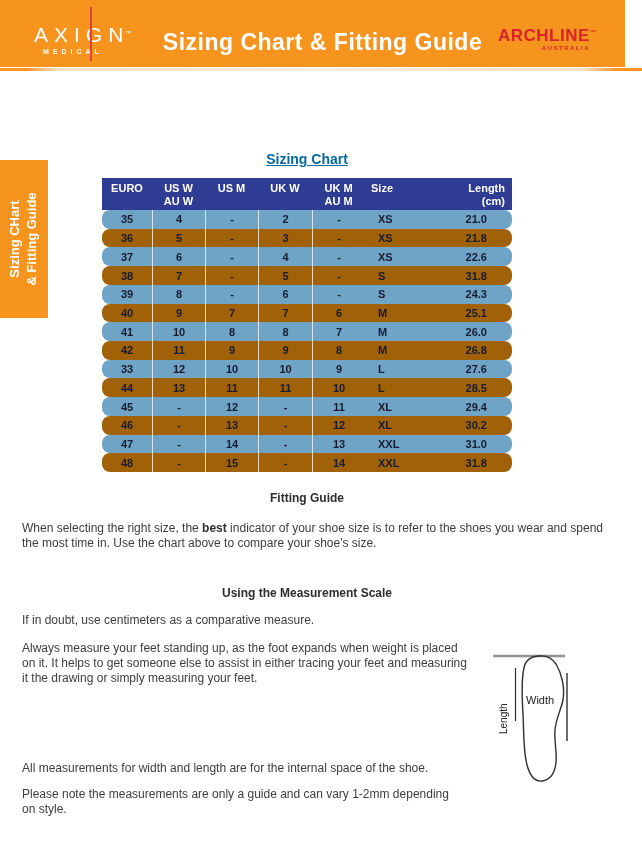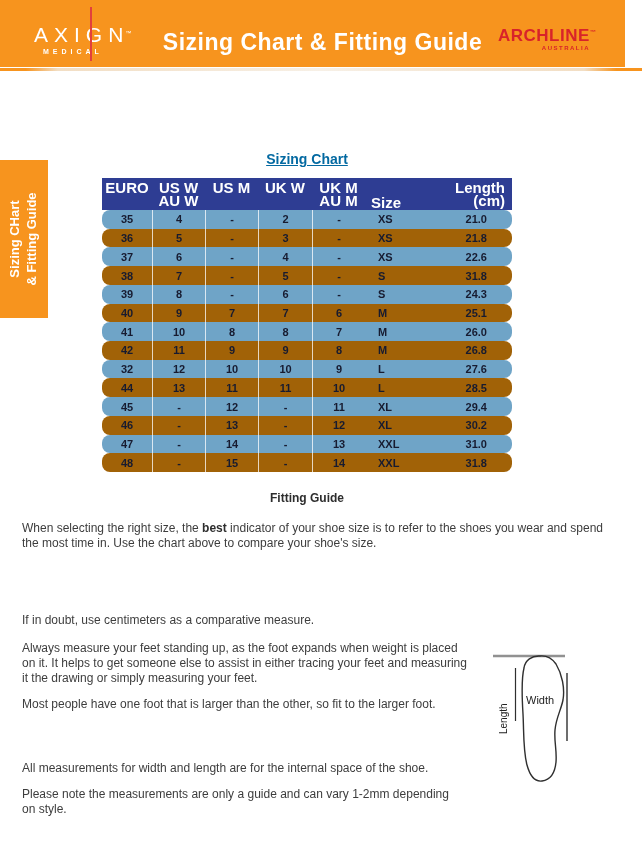--- a/index.html
+++ b/index.html
@@ -35,33 +35,33 @@
     color:#fff; font-weight:700; font-size:13px; line-height:17px; white-space:pre-line;
     padding-top:6px;
   }
   
   .sc-title { position:absolute; left:102px; top:151px; width:410px; text-align:center;
     font-size:14px; font-weight:700; color:#0369a1;text-decoration:underline; }
   .foot-note { position:absolute; left:370px; top:178px; width:143px; text-align:center;
     font-size:15px; font-weight:700; color:#111; }
   .size-table { position:absolute; left:102px; top:178px; width:410px; height:294px; }
   .t-head { display:flex; height:32px; background:#2E3D93; color:#fff; }
-  .h-cell { font-size:15px; font-weight:700; line-height:12.5px; padding-top:4px;
+  .h-cell { font-size:11px; font-weight:700; line-height:12.5px; padding-top:4px;
     text-align:center; white-space:pre-line; }
   .t-body { display:flex; flex-direction:column; height:262px; }
   .t-row { display:flex; flex:1 1 0; align-items:center;border-radius:8px; }
   .row-odd  { background:#6FA4C7; }
   .row-even { background:#a16207; }
   .t-cell { font-size:11px; font-weight:700; color:#171b30; text-align:center;
     height:100%; display:flex; align-items:center; justify-content:center; }
   .c0 { width:50px; } .c1 { width:53px; } .c2 { width:53px; }
   .c3 { width:54px; } .c4 { width:53px; } .c5 { width:55px; } .c6 { width:92px; }
   .t-row .c1, .t-row .c2, .t-row .c3, .t-row .c4 { border-left:1px solid rgba(255,255,255,0.75); }
   .t-cell.c5 { justify-content:flex-start; padding-left:13px; }
-  .h-cell.c5 { text-align:left; padding-left:6px;margin-top:15px; }
+  .h-cell.c5 { text-align:left; padding-left:6px; }
   .t-cell.c6 { justify-content:flex-end; padding-right:25px; }
   .h-cell.c6 { text-align:right; padding-right:7px; }
   
   .h2 { position:absolute; left:0; width:614px; text-align:center;
     font-size:12px; font-weight:700; color:#2d2d2d; }
   .para { position:absolute; left:22px; font-size:12px; line-height:14.8px;
     color:#3d3d3d; white-space:pre-line; }
   .bold { font-weight:700; color:#2e2e2e; }
   
   .diagram { position:absolute; left:492px; top:650px; width:120px; height:142px; }
@@ -173,21 +173,21 @@
         <div class="t-row row-even">
           <div class="t-cell c0">42</div>
           <div class="t-cell c1">11</div>
           <div class="t-cell c2">9</div>
           <div class="t-cell c3">9</div>
           <div class="t-cell c4">8</div>
           <div class="t-cell c5">M</div>
           <div class="t-cell c6">26.8</div>
         </div>
         <div class="t-row row-odd">
-          <div class="t-cell c0">32</div>
+          <div class="t-cell c0">33</div>
           <div class="t-cell c1">12</div>
           <div class="t-cell c2">10</div>
           <div class="t-cell c3">10</div>
           <div class="t-cell c4">9</div>
           <div class="t-cell c5">L</div>
           <div class="t-cell c6">27.6</div>
         </div>
         <div class="t-row row-even">
           <div class="t-cell c0">44</div>
           <div class="t-cell c1">13</div>
@@ -235,28 +235,28 @@
         </div>
       </div>
   </div>
 
   <div class="h2" style="top:491px;">Fitting Guide</div>
 
   <p class="para" style="top:521px; width:592px;"><span>When selecting the right size, the </span><span class="bold">best</span><span> indicator of your shoe size is to refer to the shoes you wear and spend
 the most time in. Use the chart above to compare your shoe's size.</span></p>
 
 
+  <div class="h2" style="top:586px;">Using the Measurement Scale</div>
 
   <p class="para" style="top:613px; width:560px;">If in doubt, use centimeters as a comparative measure.</p>
 
   <p class="para" style="top:641px; width:465px;">Always measure your feet standing up, as the foot expands when weight is placed
 on it. It helps to get someone else to assist in either tracing your feet and measuring
 it the drawing or simply measuring your feet.</p>
 
-  <p class="para" style="top:697px; width:480px;">Most people have one foot that is larger than the other, so fit to the larger foot.</p>
 
   <p class="para" style="top:761px; width:480px;">All measurements for width and length are for the internal space of the shoe.</p>
 
   <p class="para" style="top:787px; width:460px;">Please note the measurements are only a guide and can vary 1-2mm depending
 on style.</p>
 
   <div class="diagram">
     <svg width="120" height="142" viewBox="0 0 120 142">
       <line x1="1" y1="6" x2="73" y2="6" stroke="#919191" stroke-width="2.5"></line>
       <path d="M 48 6 C 40 5.5, 33 10, 32 18 C 29 30, 30 48, 31 64 C 32 82, 31 100, 35 115 C 38 126, 43 132, 50 131 C 58 130, 63 123, 64 112 C 65 100, 62 92, 63 80 C 64 68, 69 60, 71 50 C 73 38, 70 24, 64 14 C 59 7, 53 5.5, 48 6 Z" fill="none" stroke="#2f2f2f" stroke-width="1.4"></path>

